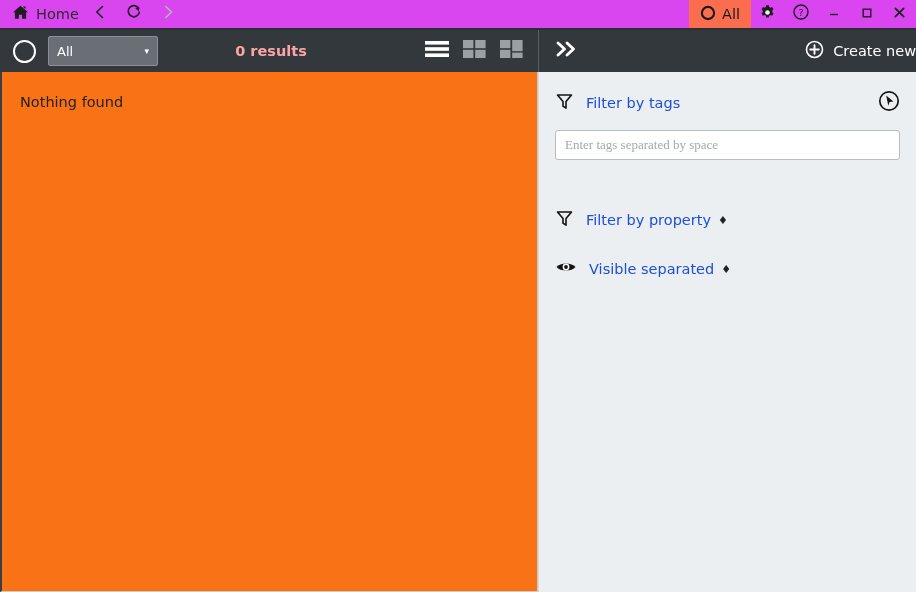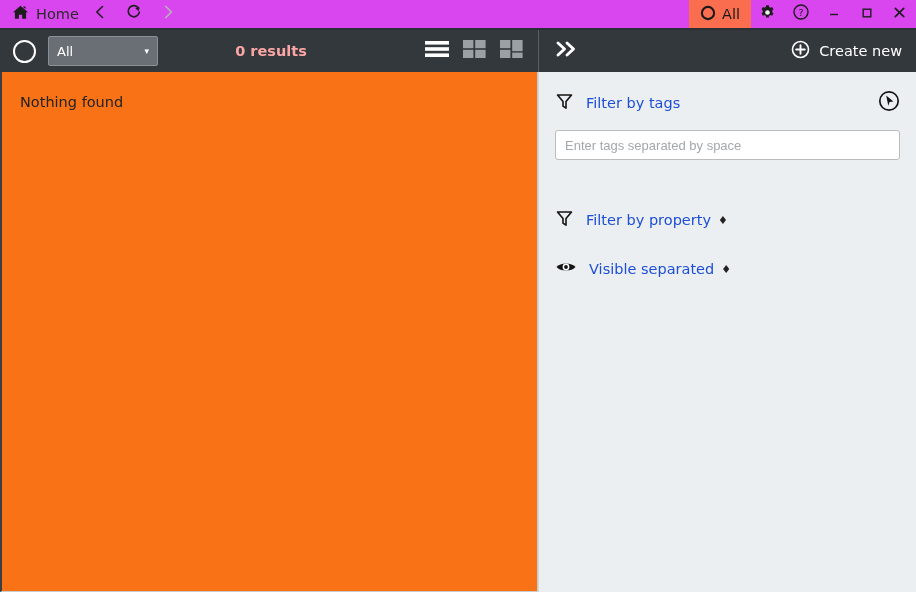--- a/index.html
+++ b/index.html
@@ -192,21 +192,20 @@
     width: 56px;
     display: flex;
     align-items: center;
     justify-content: center;
   }
   .create-new {
     margin-left: auto;
     display: flex;
     align-items: center;
     gap: 9px;
-    padding-right: 14px;
     color: #ffffff;
     font-size: 14.5px;
   }
 
   
   .r-body {
     flex: 1;
     padding: 18px 16px 0 16px;
     box-sizing: border-box;
     border-left: 1px solid #d3d7da;
@@ -250,21 +249,21 @@
 
   .tag-input {
     margin-top: 14px;
     width: 100%;
     height: 30px;
     background: #ffffff;
     border: 1px solid #b9bdc0;
     border-radius: 3px;
     box-sizing: border-box;
     padding: 0 9px;
-    font-family: Liberation Sans, sans-serif;
+    font-family: Liberation Serif, serif;
     font-size: 13px;
     color: #333333;
     outline: none;
   }
   .tag-input::placeholder { color: #a3a8ac; }
 
   .spacer-a { height: 47px; }
   .spacer-b { height: 23px; }
 </style>
 </head>

